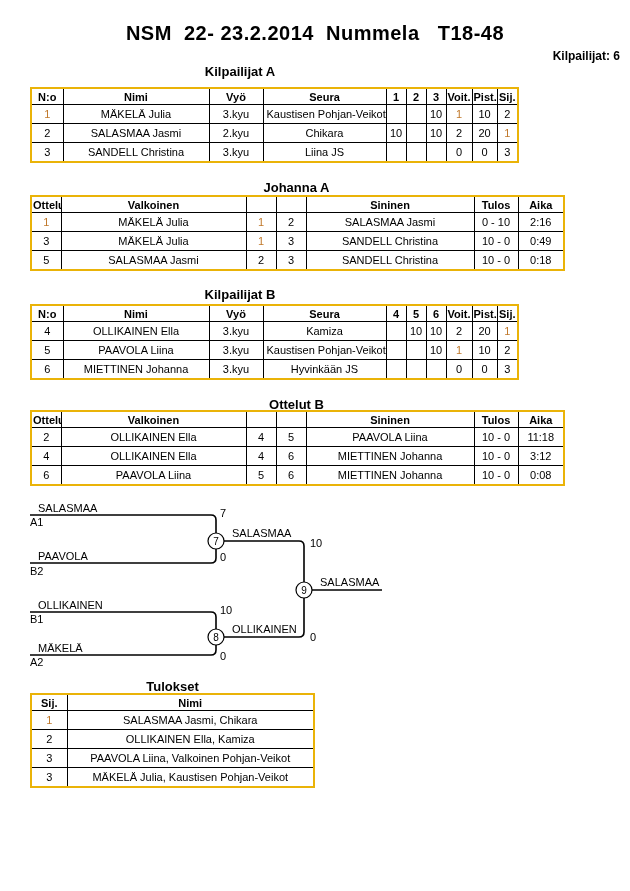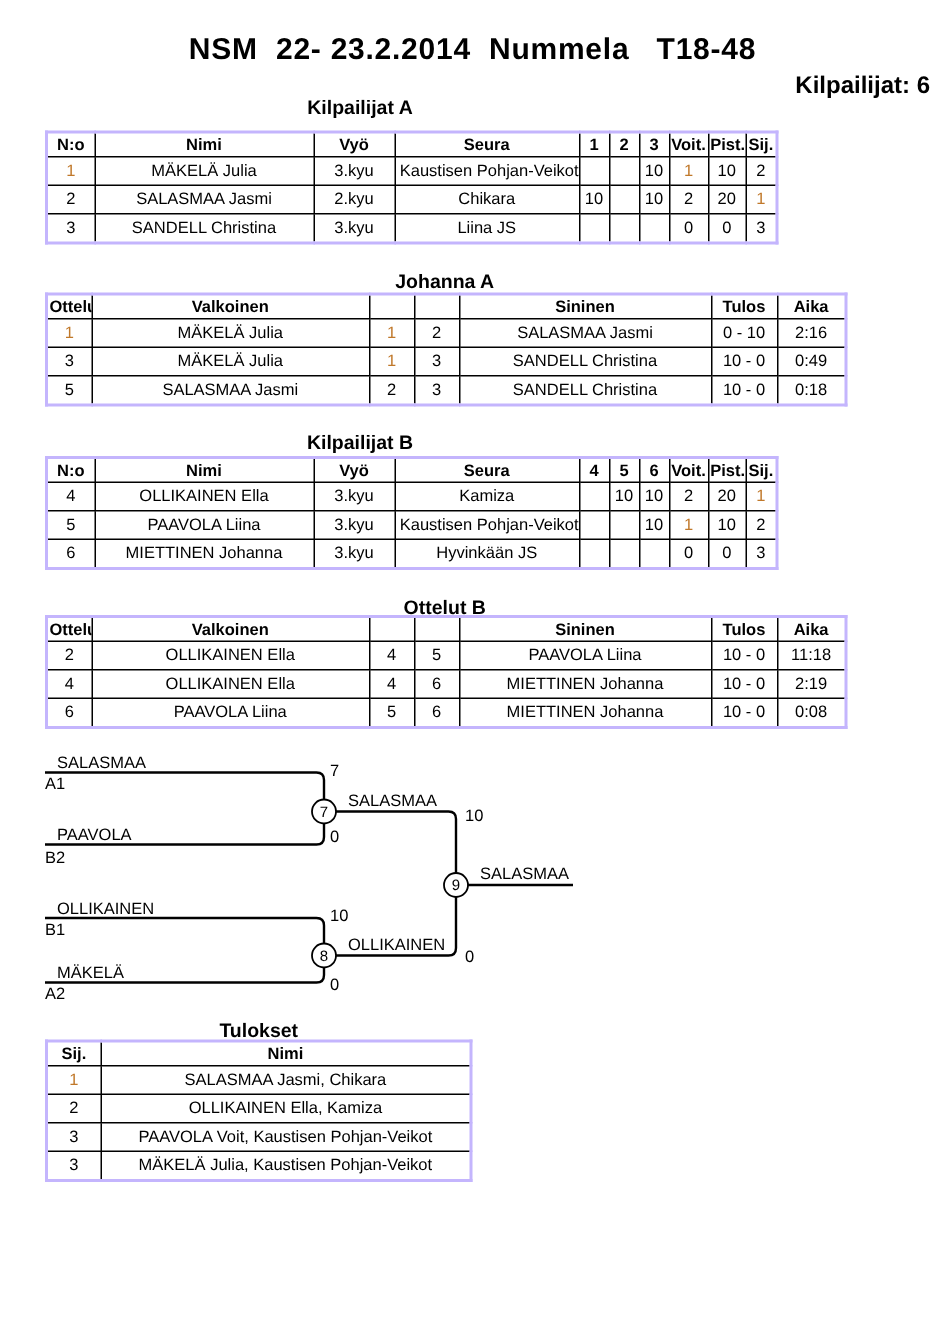--- a/index.html
+++ b/index.html
@@ -6,24 +6,24 @@
   body {
     width:630px; height:891px; background:#ffffff; position:relative;
     font-family:"Liberation Sans", sans-serif; color:#000; overflow:hidden;
   }
   .abs { position:absolute; }
   .page-title {
     top:22px; left:0; width:630px; text-align:center;
     font-size:20px; font-weight:bold; white-space:pre; letter-spacing:0.5px;
   }
   .participants {
-    top:49px; left:0; width:620px; text-align:right; font-size:16px; font-weight:bold;
+    top:49px; left:0; width:620px; text-align:right; font-size:12px; font-weight:bold;
   }
   .sec-heading { font-size:13px; font-weight:bold; text-align:center; white-space:nowrap; }
-  table.tbl { border-collapse:collapse; table-layout:fixed; border:2px solid #c4b5fd; }
+  table.tbl { border-collapse:collapse; table-layout:fixed; border:2px solid #eab308; }
   .tbl th, .tbl td {
     border:1px solid #000; font-size:11px; padding:0 3px; height:18px;
     text-align:center; overflow:hidden; white-space:nowrap;
   }
   .tbl th { font-weight:bold; height:15px; padding:0 1px; }
   .al { text-align:left; }
   .thick-l { border-left:2px solid #000; }
   .nb-l { border-left-style:hidden; }
   .nb-r { border-right-style:hidden; }
   .ovf { overflow:visible; }
@@ -252,21 +252,21 @@
     <td>10 - 0</td>
     <td>11:18</td>
   </tr>
   <tr>
     <td>4</td>
     <td class="al">OLLIKAINEN Ella</td>
     <td>4</td>
     <td>6</td>
     <td class="al">MIETTINEN Johanna</td>
     <td>10 - 0</td>
-    <td>2:19</td>
+    <td>3:12</td>
   </tr>
   <tr>
     <td>6</td>
     <td class="al">PAAVOLA Liina</td>
     <td>5</td>
     <td>6</td>
     <td class="al">MIETTINEN Johanna</td>
     <td>10 - 0</td>
     <td>0:08</td>
   </tr>
@@ -328,20 +328,20 @@
   <tr>
     <td class="one">1</td>
     <td class="al">SALASMAA Jasmi, Chikara</td>
   </tr>
   <tr>
     <td>2</td>
     <td class="al">OLLIKAINEN Ella, Kamiza</td>
   </tr>
   <tr>
     <td>3</td>
-    <td class="al">PAAVOLA Voit, Kaustisen Pohjan-Veikot</td>
+    <td class="al">PAAVOLA Liina, Valkoinen Pohjan-Veikot</td>
   </tr>
   <tr>
     <td>3</td>
     <td class="al">MÄKELÄ Julia, Kaustisen Pohjan-Veikot</td>
   </tr>
 </tbody>
   </table>
 
 </body></html>

